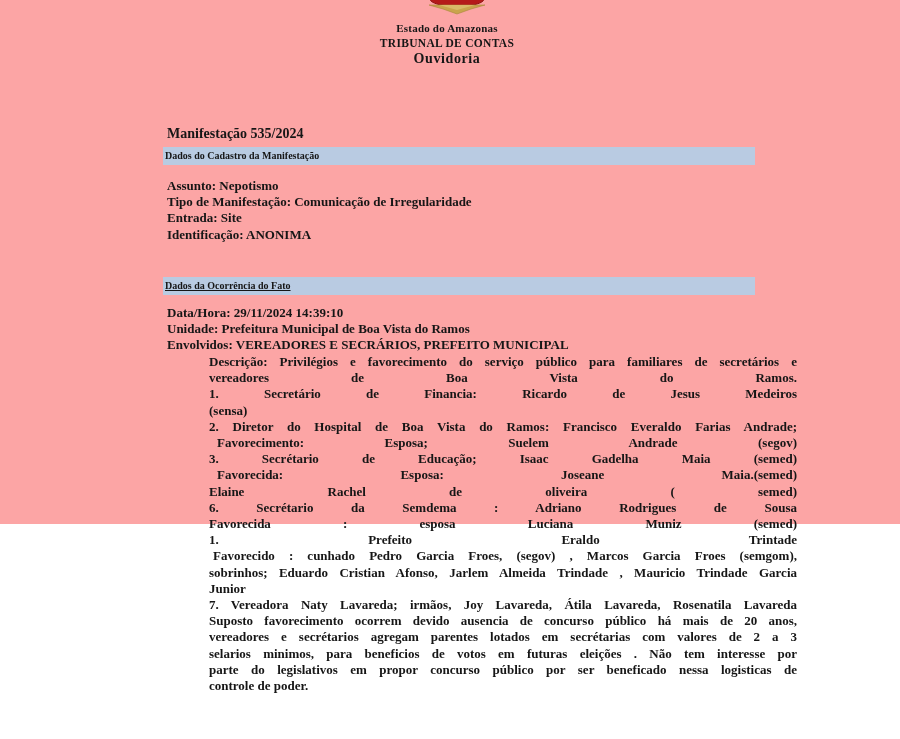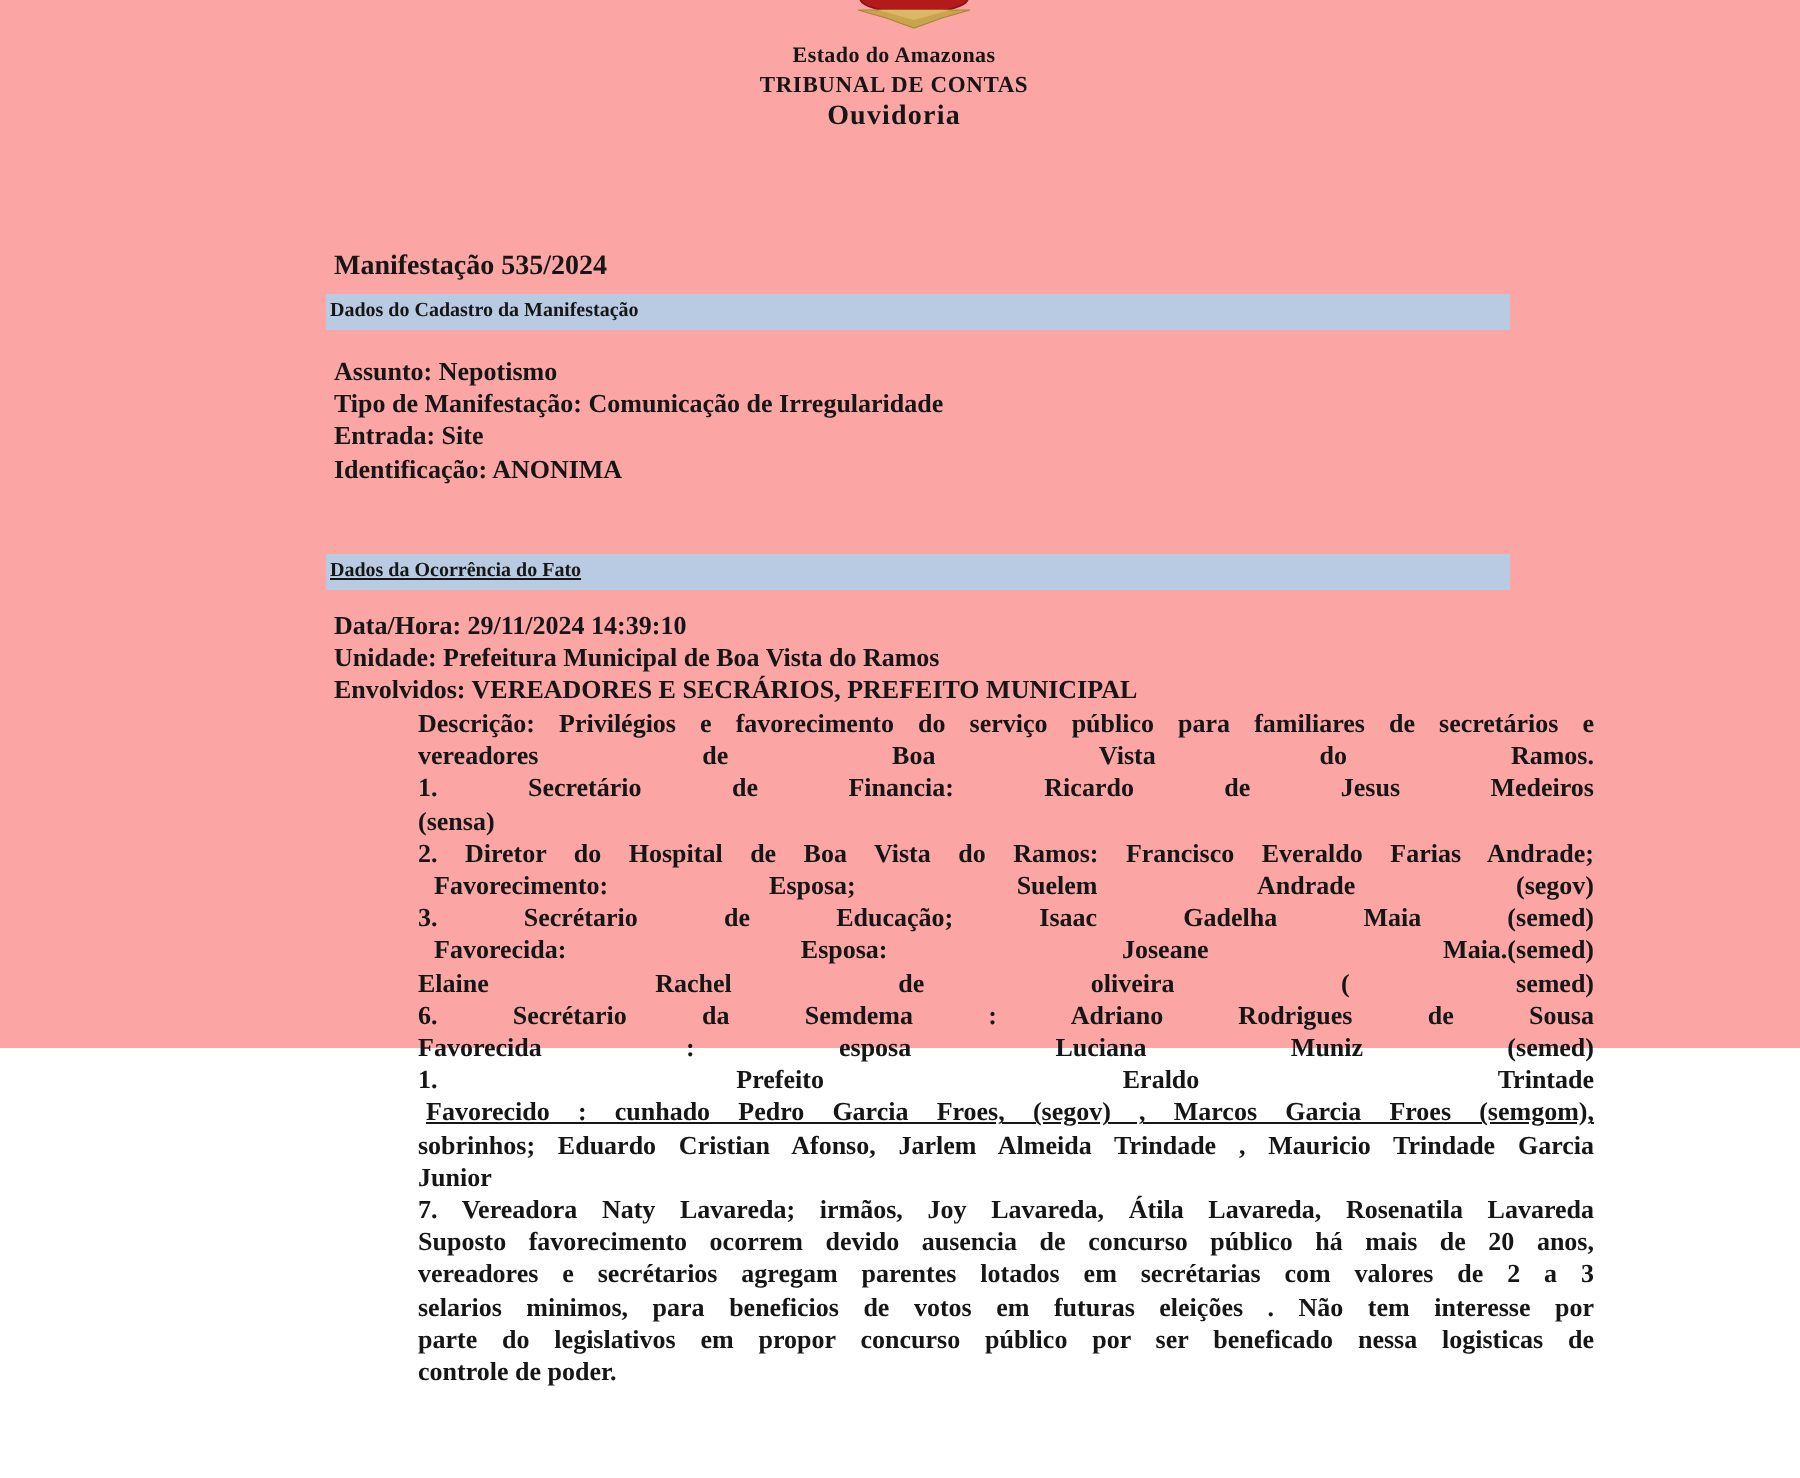--- a/index.html
+++ b/index.html
@@ -102,21 +102,21 @@
       <div class="dline j">1. Secretário de Financia: Ricardo de Jesus Medeiros</div>
       <div class="dline l">(sensa)</div>
       <div class="dline j">2. Diretor do Hospital de Boa Vista do Ramos: Francisco Everaldo Farias Andrade;</div>
       <div class="dline j" style="padding-left: 8px;">Favorecimento: Esposa; Suelem Andrade (segov)</div>
       <div class="dline j">3. Secrétario de Educação; Isaac Gadelha Maia (semed)</div>
       <div class="dline j" style="padding-left: 8px;">Favorecida: Esposa: Joseane Maia.(semed)</div>
       <div class="dline j">Elaine Rachel de oliveira ( semed)</div>
       <div class="dline j">6. Secrétario da Semdema : Adriano Rodrigues de Sousa</div>
       <div class="dline j">Favorecida : esposa Luciana Muniz (semed)</div>
       <div class="dline j">1. Prefeito Eraldo Trintade</div>
-      <div class="dline j" style="padding-left: 4px; text-decoration: underline;">Favorecido : cunhado Pedro Garcia Froes, (segov) , Marcos Garcia Froes (semgom),</div>
+      <div class="dline j" style="padding-left: 4px;">Favorecido : cunhado Pedro Garcia Froes, (segov) , Marcos Garcia Froes (semgom),</div>
       <div class="dline j">sobrinhos; Eduardo Cristian Afonso, Jarlem Almeida Trindade , Mauricio Trindade Garcia</div>
       <div class="dline l">Junior</div>
       <div class="dline j">7. Vereadora Naty Lavareda; irmãos, Joy Lavareda, Átila Lavareda, Rosenatila Lavareda</div>
       <div class="dline j">Suposto favorecimento ocorrem devido ausencia de concurso público há mais de 20 anos,</div>
       <div class="dline j">vereadores e secrétarios agregam parentes lotados em secrétarias com valores de 2 a 3</div>
       <div class="dline j">selarios minimos, para beneficios de votos em futuras eleições . Não tem interesse por</div>
       <div class="dline j">parte do legislativos em propor concurso público por ser beneficado nessa logisticas de</div>
       <div class="dline l">controle de poder.</div>
     </div>
 

